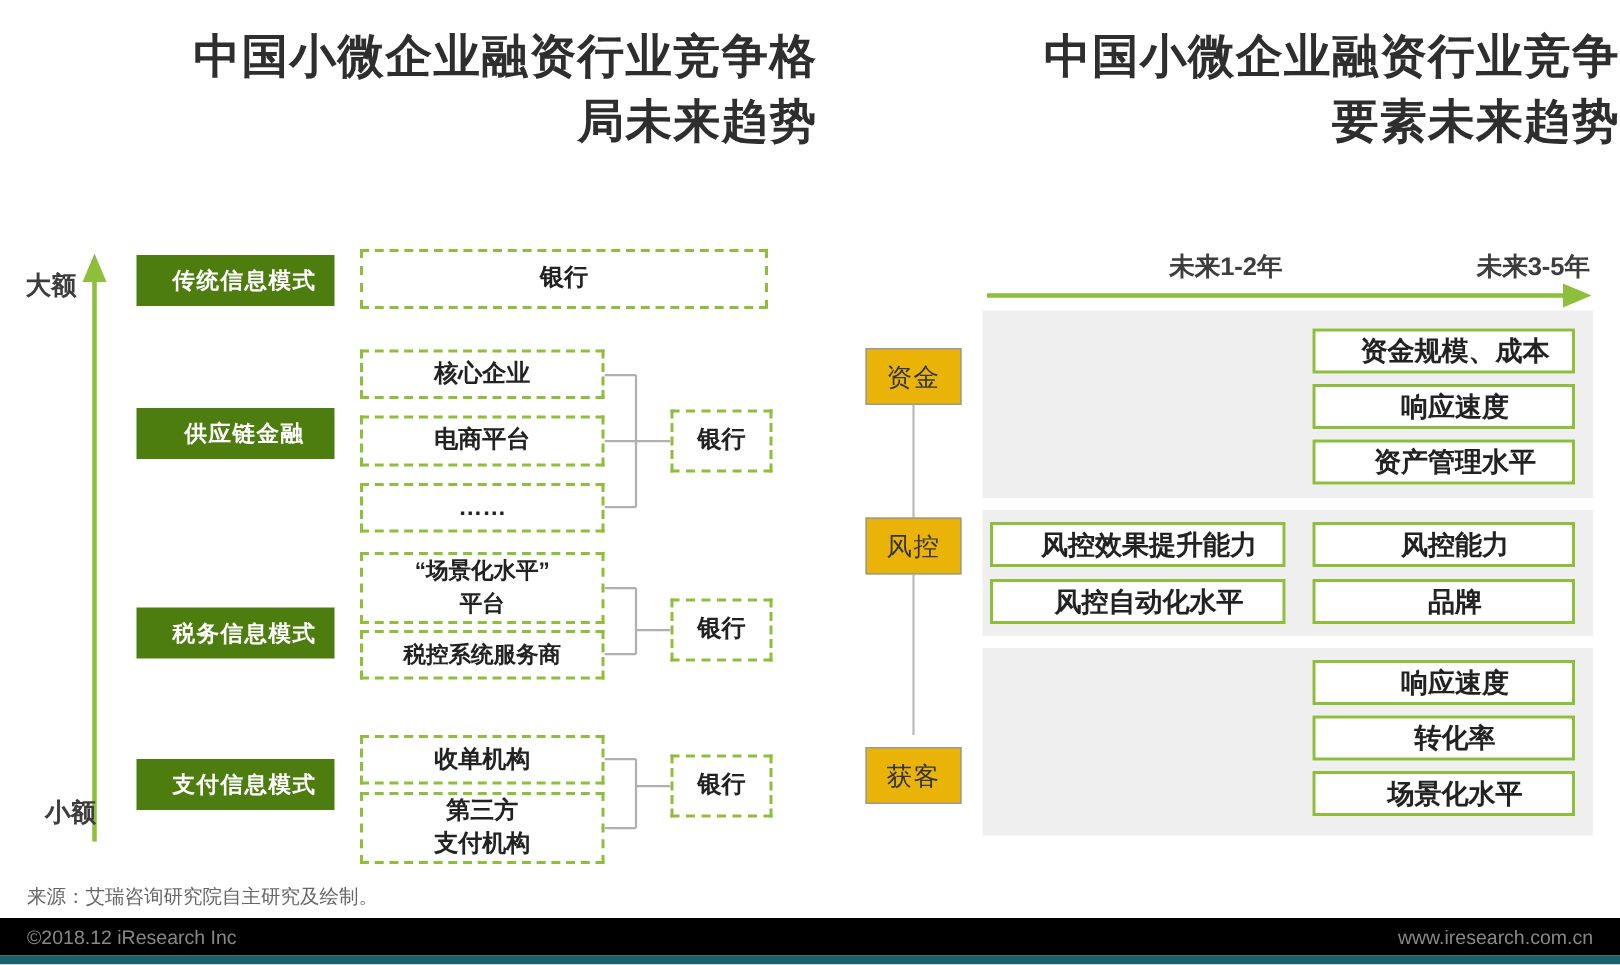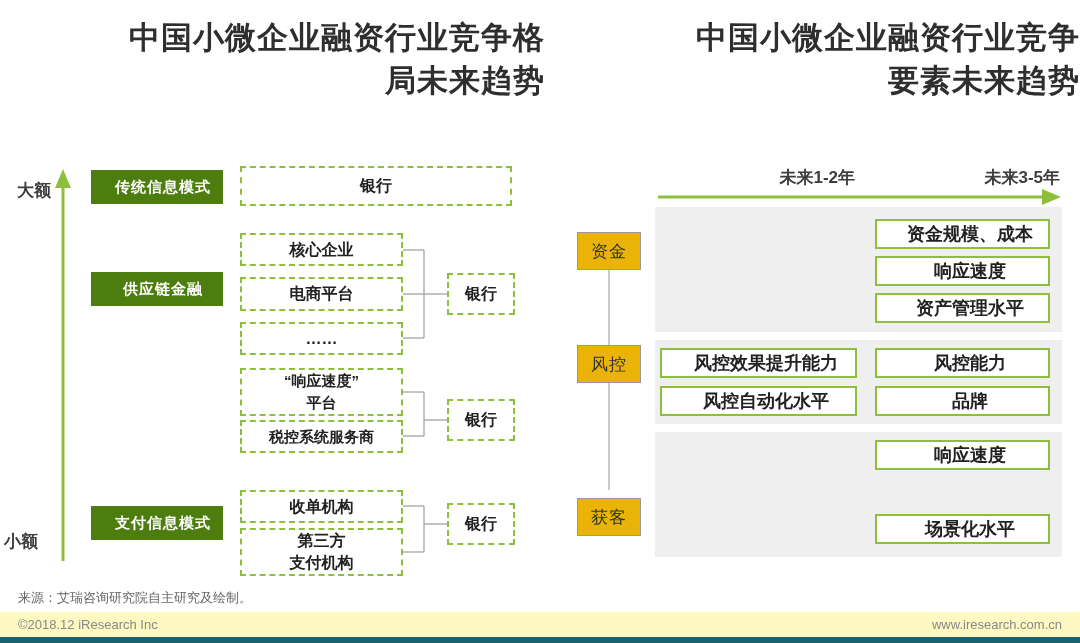--- a/index.html
+++ b/index.html
@@ -42,21 +42,21 @@
 
   .green-box {
     position:absolute; border:2px solid #8DBF3C; background:#ffffff; color:#222222;
     font-size:18px; font-weight:bold; display:flex; align-items:center; justify-content:center;
     text-align:center; white-space:pre-line;padding-left:15px;
   }
 
   .source-note { position:absolute; left:18px; top:589px; font-size:13px; color:#666666; }
 
   .footer-bar {
-    position:absolute; left:0; top:612px; width:1080px; height:25px; background:#fef9c3;
+    position:absolute; left:0; top:612px; width:1080px; height:25px; background:#000000;
     display:flex; align-items:center; justify-content:space-between; padding:0 18px;
     font-size:13px; color:#888888;
   }
   .footer-strip { position:absolute; left:0; top:637px; width:1080px; height:6px; background:#1A616D; }
 </style>
 </head>
 <body>
 
 <div class="canvas">
 
@@ -74,34 +74,35 @@
 
     <path d="M403,506 H424 M403,552 H424 M424,506 V552 M424,524 H447" stroke="#b0b0b0" stroke-width="1.5" fill="none"></path>
 
     <path d="M609,270 V345 M609,383 V490" stroke="#bbbbbb" stroke-width="1.5" fill="none"></path>
   </svg>
 
   <div class="title" style="left:0; top:16px; width:545px;">中国小微企业融资行业竞争格
 局未来趋势</div>
 
   <div class="axis-label" style="left:17px; top:179px;">大额</div>
-  <div class="axis-label" style="left:4px; top:530px;">小额</div>
+  <div class="axis-label" style="left:30px; top:530px;">小额</div>
 
   <div class="mode-label" style="left:91px; top:170px;">传统信息模式</div>
   <div class="mode-label" style="left:91px; top:272px;">供应链金融</div>
+  <div class="mode-label" style="left:91px; top:405px;">税务信息模式</div>
   <div class="mode-label" style="left:91px; top:506px;">支付信息模式</div>
 
   <div class="dashed-box" style="left:240px; top:166px; width:272px; height:40px;">银行</div>
 
   <div class="dashed-box" style="left:240px; top:233px; width:163px; height:33px;">核心企业</div>
   <div class="dashed-box" style="left:240px; top:277px; width:163px; height:34px;">电商平台</div>
   <div class="dashed-box" style="left:240px; top:322px; width:163px; height:33px;">……</div>
   <div class="dashed-box" style="left:447px; top:273px; width:68px; height:42px;">银行</div>
 
-  <div class="dashed-box" style="left:240px; top:368px; width:163px; height:48px; font-size:15px;">“响应速度”
+  <div class="dashed-box" style="left:240px; top:368px; width:163px; height:48px; font-size:15px;">“场景化水平”
 平台</div>
   <div class="dashed-box" style="left:240px; top:420px; width:163px; height:33px; font-size:15px;">税控系统服务商</div>
   <div class="dashed-box" style="left:447px; top:399px; width:68px; height:42px;">银行</div>
 
   <div class="dashed-box" style="left:240px; top:490px; width:163px; height:33px;">收单机构</div>
   <div class="dashed-box" style="left:240px; top:528px; width:163px; height:48px;">第三方
 支付机构</div>
   <div class="dashed-box" style="left:447px; top:503px; width:68px; height:42px;">银行</div>
 
   <div class="title" style="left:560px; top:16px; width:520px;">中国小微企业融资行业竞争
@@ -122,20 +123,21 @@
   <div class="green-box" style="left:875px; top:256px; width:175px; height:30px;">响应速度</div>
   <div class="green-box" style="left:875px; top:293px; width:175px; height:30px;">资产管理水平</div>
 
   <div class="green-box" style="left:660px; top:348px; width:197px; height:30px;">风控效果提升能力</div>
   <div class="green-box" style="left:660px; top:386px; width:197px; height:30px;">风控自动化水平</div>
 
   <div class="green-box" style="left:875px; top:386px; width:175px; height:30px;">品牌</div>
   <div class="green-box" style="left:875px; top:348px; width:175px; height:30px;">风控能力</div>
 
   <div class="green-box" style="left:875px; top:440px; width:175px; height:30px;">响应速度</div>
+  <div class="green-box" style="left:875px; top:477px; width:175px; height:30px;">转化率</div>
   <div class="green-box" style="left:875px; top:514px; width:175px; height:30px;">场景化水平</div>
 
   <div class="source-note">来源：艾瑞咨询研究院自主研究及绘制。</div>
 
   <div class="footer-bar">
     <span>©2018.12 iResearch Inc</span>
     <span>www.iresearch.com.cn</span>
   </div>
   <div class="footer-strip"></div>
 

